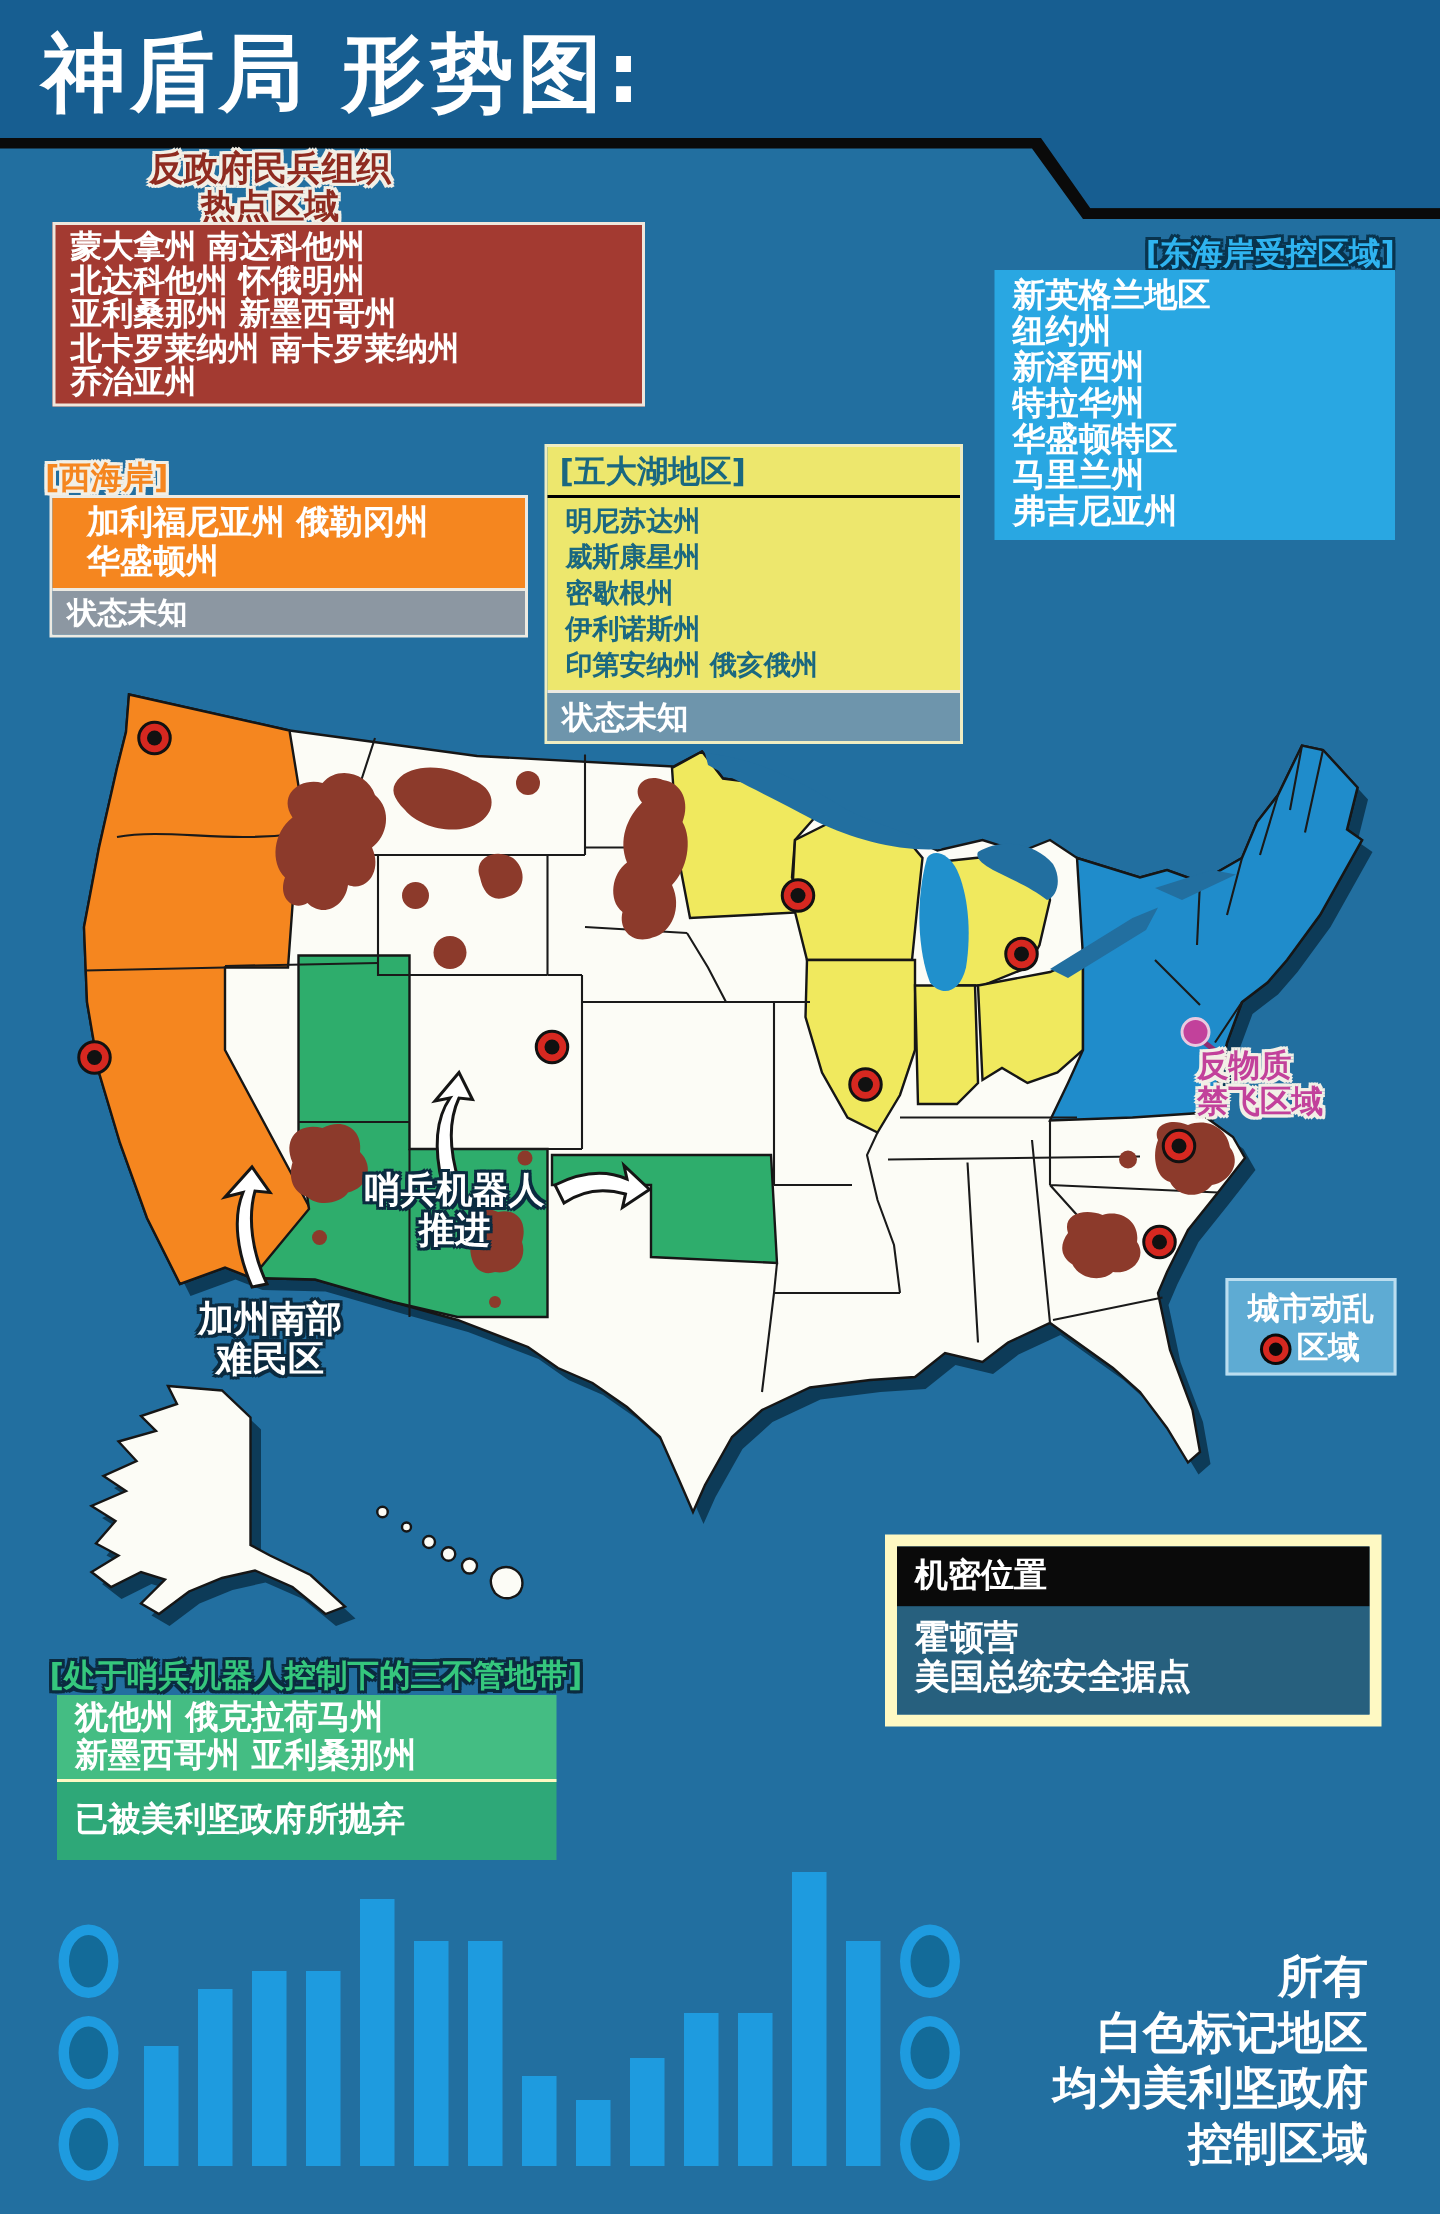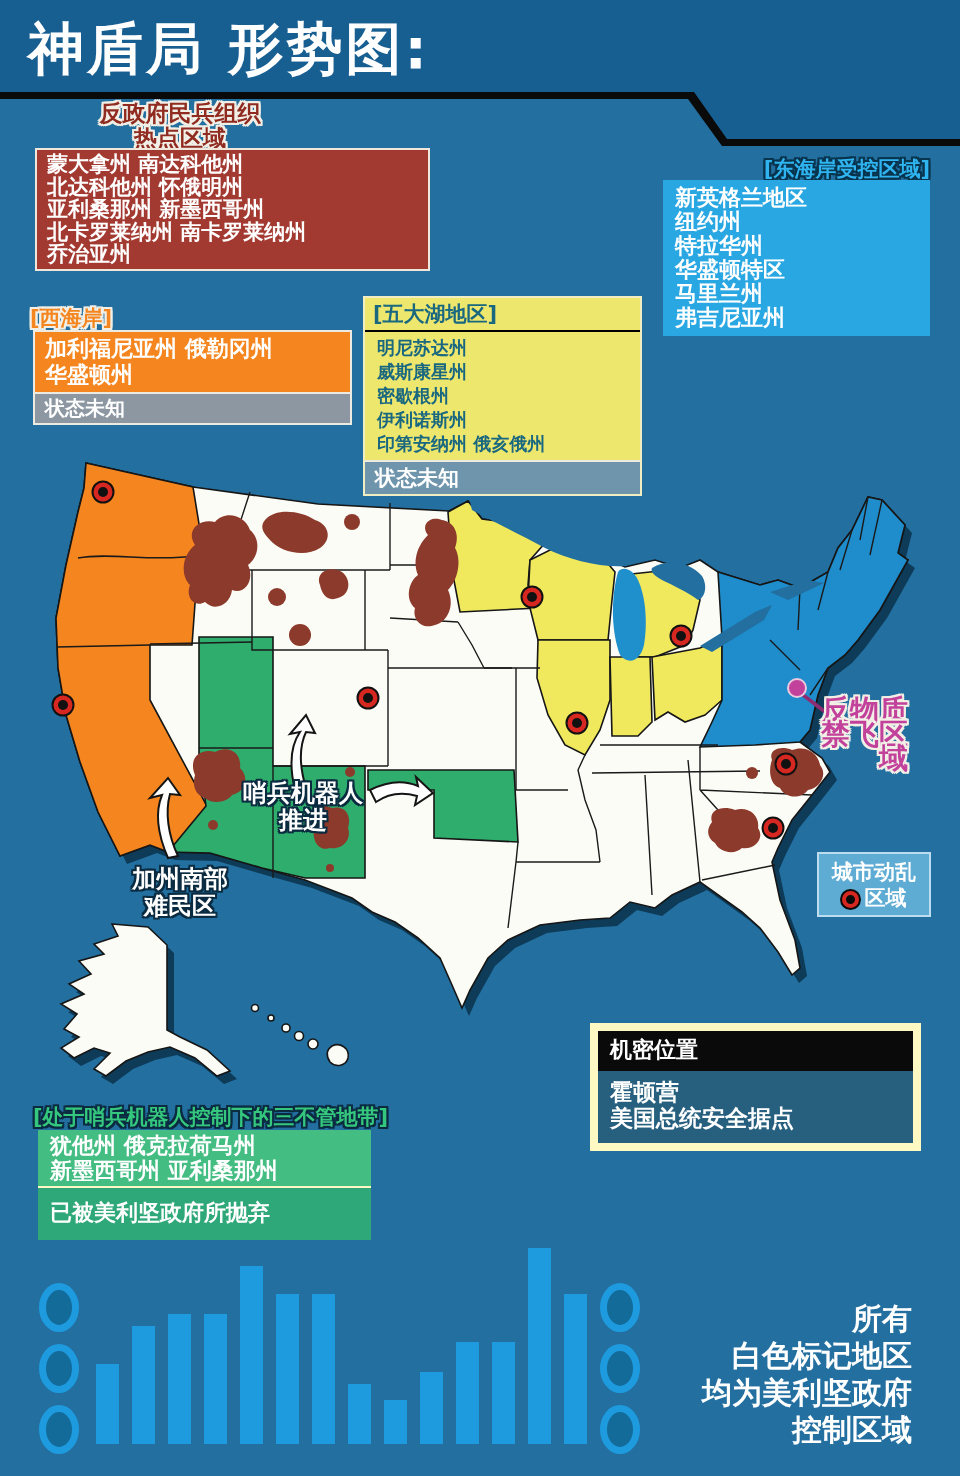--- a/index.html
+++ b/index.html
@@ -27,21 +27,21 @@
           -2px -2px #0B2B40,2px 2px #0B2B40,-2px 2px #0B2B40,2px -2px #0B2B40;}
   .o-white{text-shadow:-2px 0 #F2EFE6,2px 0 #F2EFE6,0 -2px #F2EFE6,0 2px #F2EFE6,
           -2px -2px #F2EFE6,2px 2px #F2EFE6,-2px 2px #F2EFE6,2px -2px #F2EFE6;}
   
   .militia-hdr{left:40px;top:101px;width:280px;text-align:center;font-size:23px;
                line-height:25px;color:#8F2B20;}
   .militia-box{left:35px;top:148px;width:395px;background:var(--militia-red);
                border:2px solid #EFE6DC;padding:3px 10px;font-size:21px;line-height:22.5px;}
   .wc-hdr{left:30px;top:304px;font-size:21px;color:var(--orange);}
   .wc-box{left:33px;top:330px;width:319px;border:2px solid #EDEAE2;}
-  .wc-main{background:var(--orange);padding:4px 10px;font-size:22px;line-height:26px;}
+  .wc-main{background:var(--orange);padding:4px 23px;font-size:22px;line-height:26px;}
   .wc-status{background:var(--status-gray);border-top:2px solid #EDEAE2;
              padding:1px 10px;font-size:20px;}
   .gl-box{left:363px;top:296px;width:279px;border:2px solid #F0EDC2;}
   .gl-hdr{background:var(--yellow);color:var(--yellow-text);font-size:21px;padding:2px 8px;}
   .gl-main{background:var(--yellow);color:var(--yellow-text);border-top:2px solid #000000;
            padding:4px 12px;font-size:18px;line-height:24px;}
   .gl-status{background:var(--status-blue-gray);border-top:2px solid #EDEAE2;
              padding:2px 10px;font-size:21px;}
   .ec-hdr{left:663px;top:155px;width:267px;text-align:right;font-size:21px;
           color:var(--east-header-blue);text-shadow:-2px 0 #09344E,2px 0 #09344E,0 -2px #09344E,
@@ -59,21 +59,21 @@
   .cls-box{left:590px;top:1023px;width:331px;border:8px solid #fef9c3;}
   .cls-hdr{background:#0A0A0A;font-size:22px;padding:4px 12px 6px;}
   .cls-main{background:var(--classified-teal);font-size:23px;line-height:26px;padding:8px 12px 12px;}
   .nm-hdr{left:33px;top:1103px;font-size:21px;color:var(--green-header);}
   .nm-box{left:38px;top:1130px;width:333px;}
   .nm-main{background:var(--green);padding:3px 12px;font-size:22px;line-height:25px;}
   .nm-note{background:var(--green-dark);border-top:2px solid #fef9c3;
            padding:10px 12px 12px;font-size:22px;}
   
   .map-label{text-align:center;font-size:24px;line-height:27px;color:#fff;}
-  .nofly-label{text-align:right;font-size:29px;line-height:24px;color:var(--magenta);}
+  .nofly-label{text-align:left;font-size:21px;line-height:24px;color:var(--magenta);}
   
   .eq-bars{left:96px;top:1246px;width:510px;height:198px;}
   .eqbar{position:absolute;bottom:0;width:23px;background:var(--accent-bars);}
   .ring{position:absolute;width:40px;height:49px;border-radius:50%;
         border:7px solid var(--accent-bars);background:#136B99;}
   .footer-note{left:640px;top:1300px;width:272px;text-align:right;
                font-size:30px;line-height:37px;color:#fff;}
   
   .f-land{fill:var(--map-white);stroke:#161616;stroke-width:1.6;}
   .f-orange{fill:var(--orange);stroke:#161616;stroke-width:1.6;}
@@ -124,20 +124,21 @@
     <div>印第安纳州  俄亥俄州</div>
   </div>
   <div class="gl-status">状态未知</div>
 </div>
 
 <div class="abs ec-hdr">[东海岸受控区域]</div>
 <div class="abs ec-box">
   <div class="ec-main">
     <div>新英格兰地区</div>
     <div>纽约州</div>
+    <div>新泽西州</div>
     <div>特拉华州</div>
     <div>华盛顿特区</div>
     <div>马里兰州</div>
     <div>弗吉尼亚州</div>
   </div>
 </div>
 
 <svg class="abs" style="left:0;top:440px;" width="960" height="670" viewBox="0 0 960 670">
   <g transform="translate(7,8)">
     <path fill="#0D3B58" d="M86,23 L193,47 L318,64 L449,71 L468,61 L482,79 L520,84 L556,107 L600,116 L625,127 L655,120 L680,128 L700,120 L718,132 L760,145 L778,140 L800,148 L828,132 L838,108 L852,90 L868,57 L882,60 L905,85 L898,113 L908,120 L880,170 L858,200 L845,215 L828,228 L818,255 L810,290 L800,302 L822,318 L830,332 L812,355 L792,380 L778,408 L772,422 L780,460 L795,500 L800,528 L792,535 L778,512 L760,488 L742,472 L700,442 L672,455 L655,468 L630,462 L610,478 L580,480 L540,485 L508,500 L488,518 L470,550 L462,568 L452,545 L440,518 L418,498 L395,482 L372,472 L352,458 L305,440 L262,428 L210,413 L168,412 L150,405 L120,416 L98,372 L80,322 L66,275 L58,228 L56,178 L66,125 L78,72 L84,48 Z"></path>

